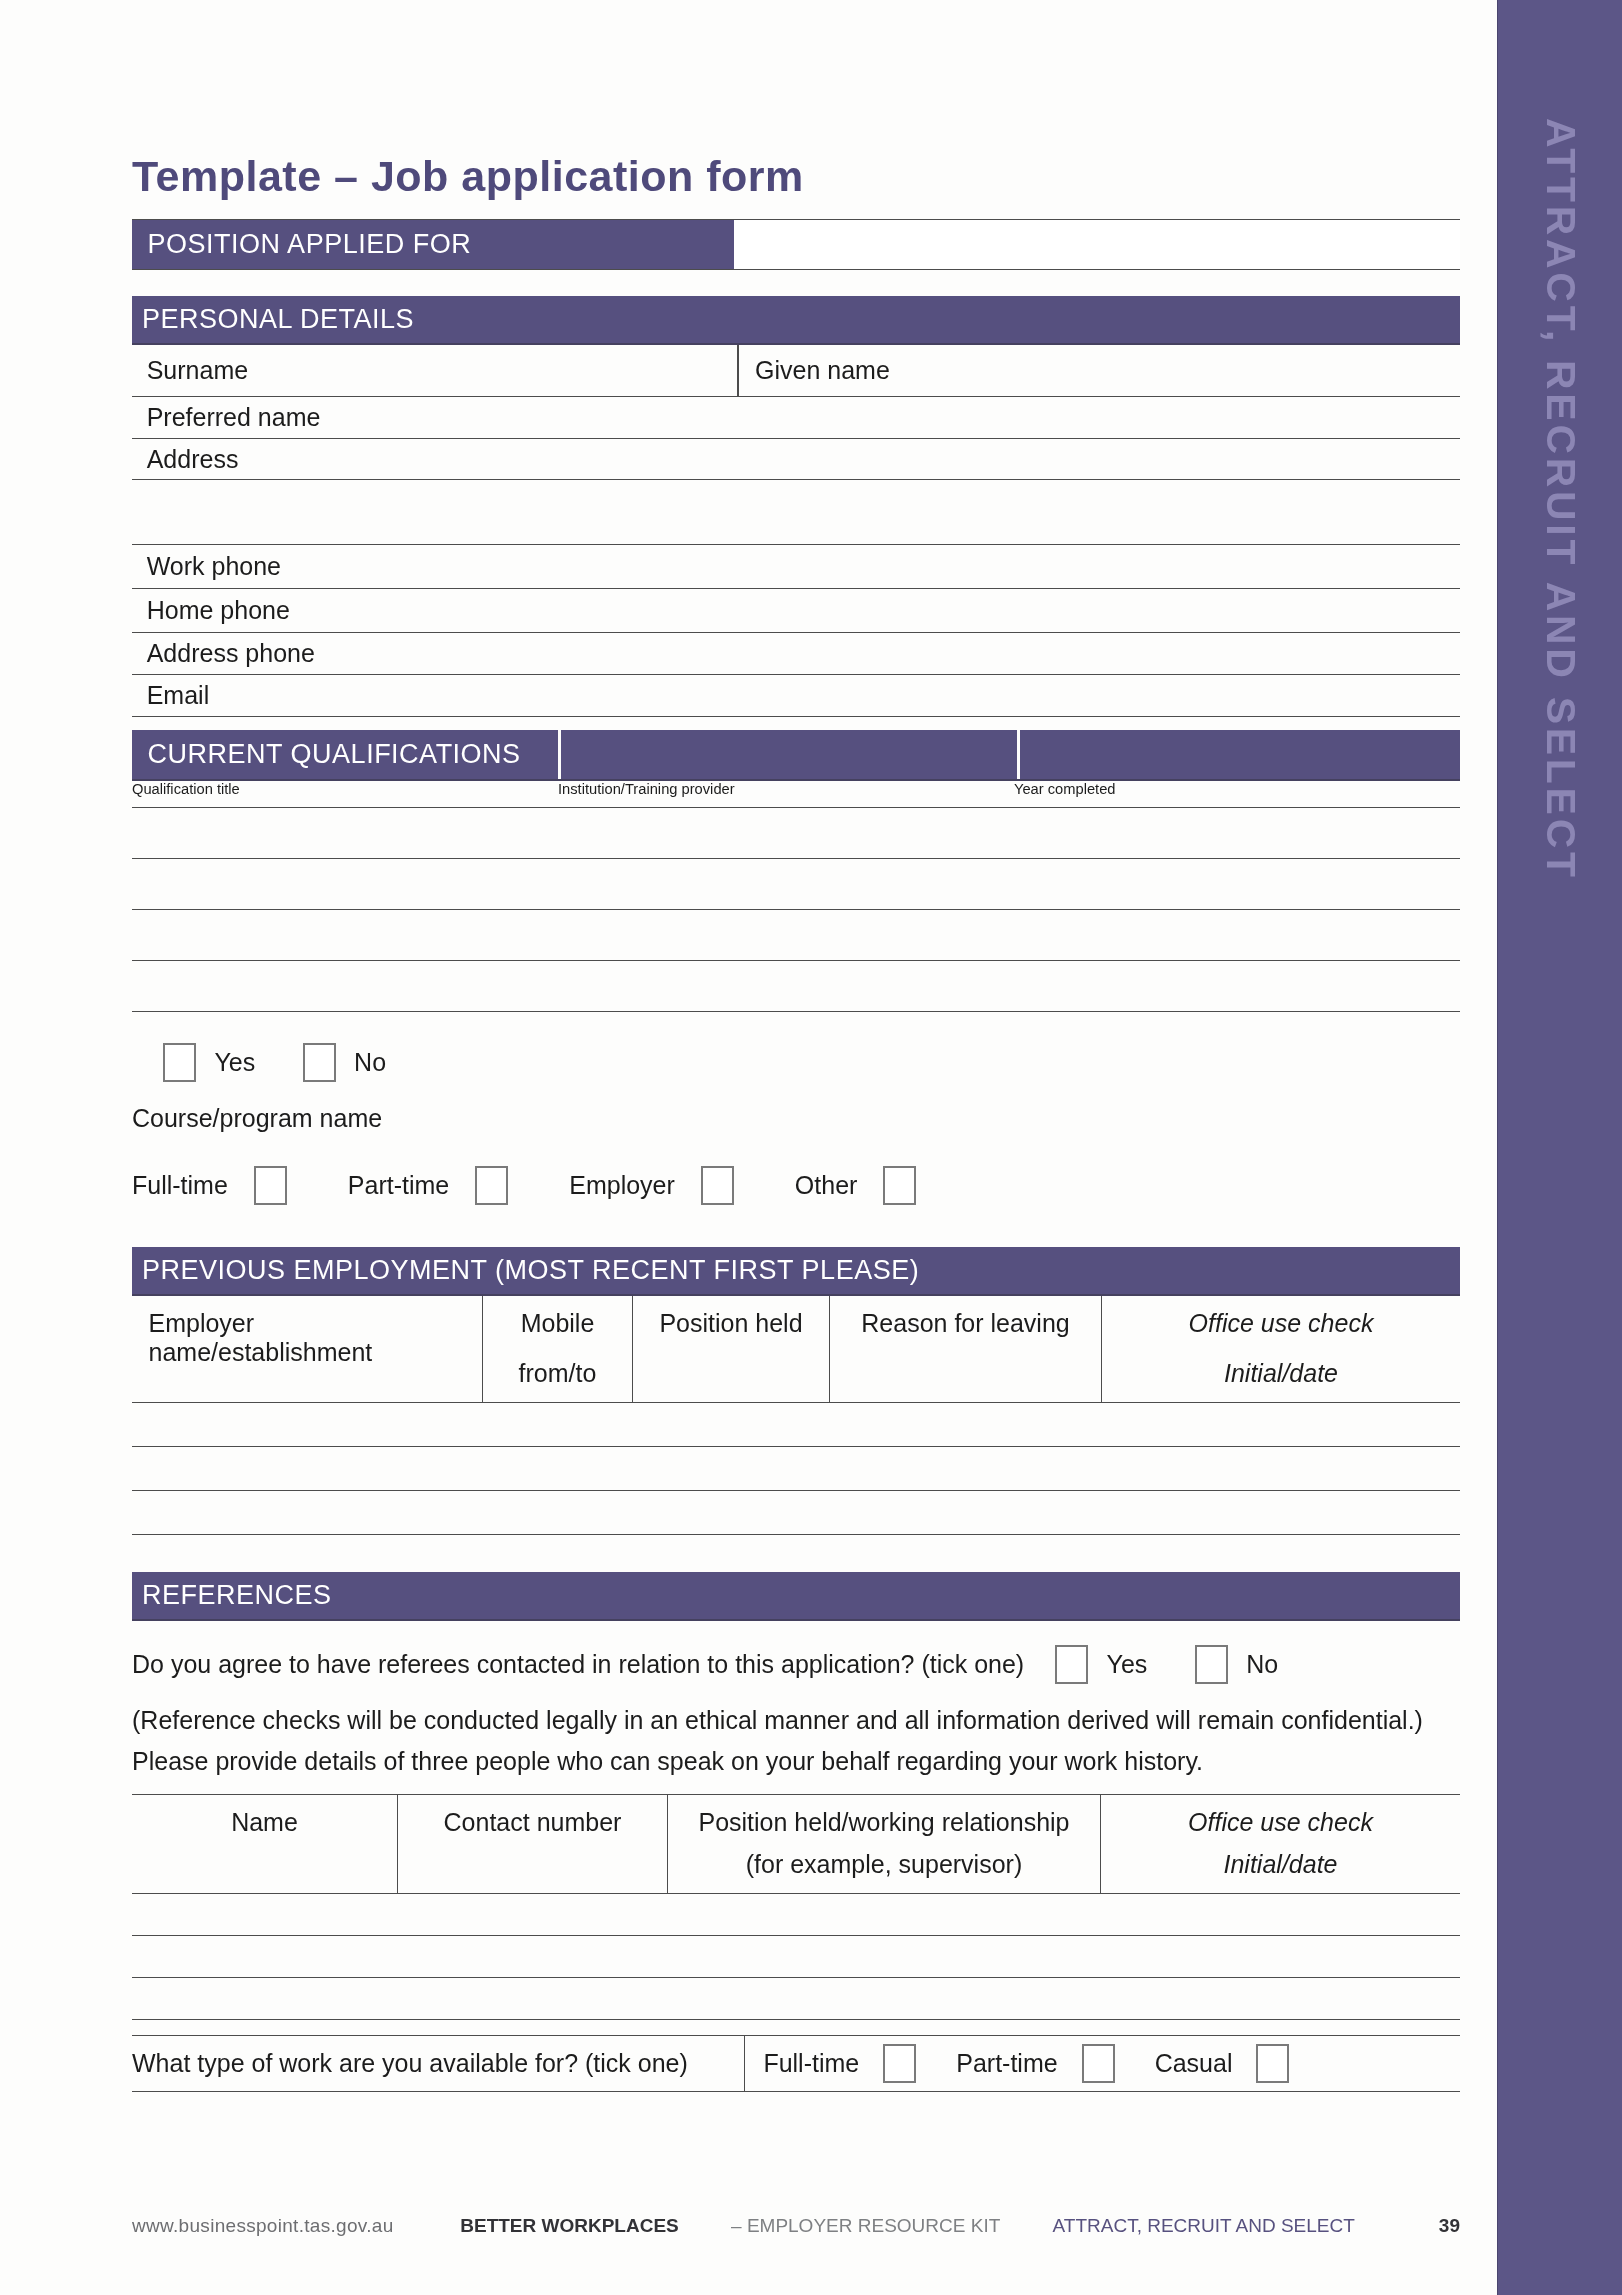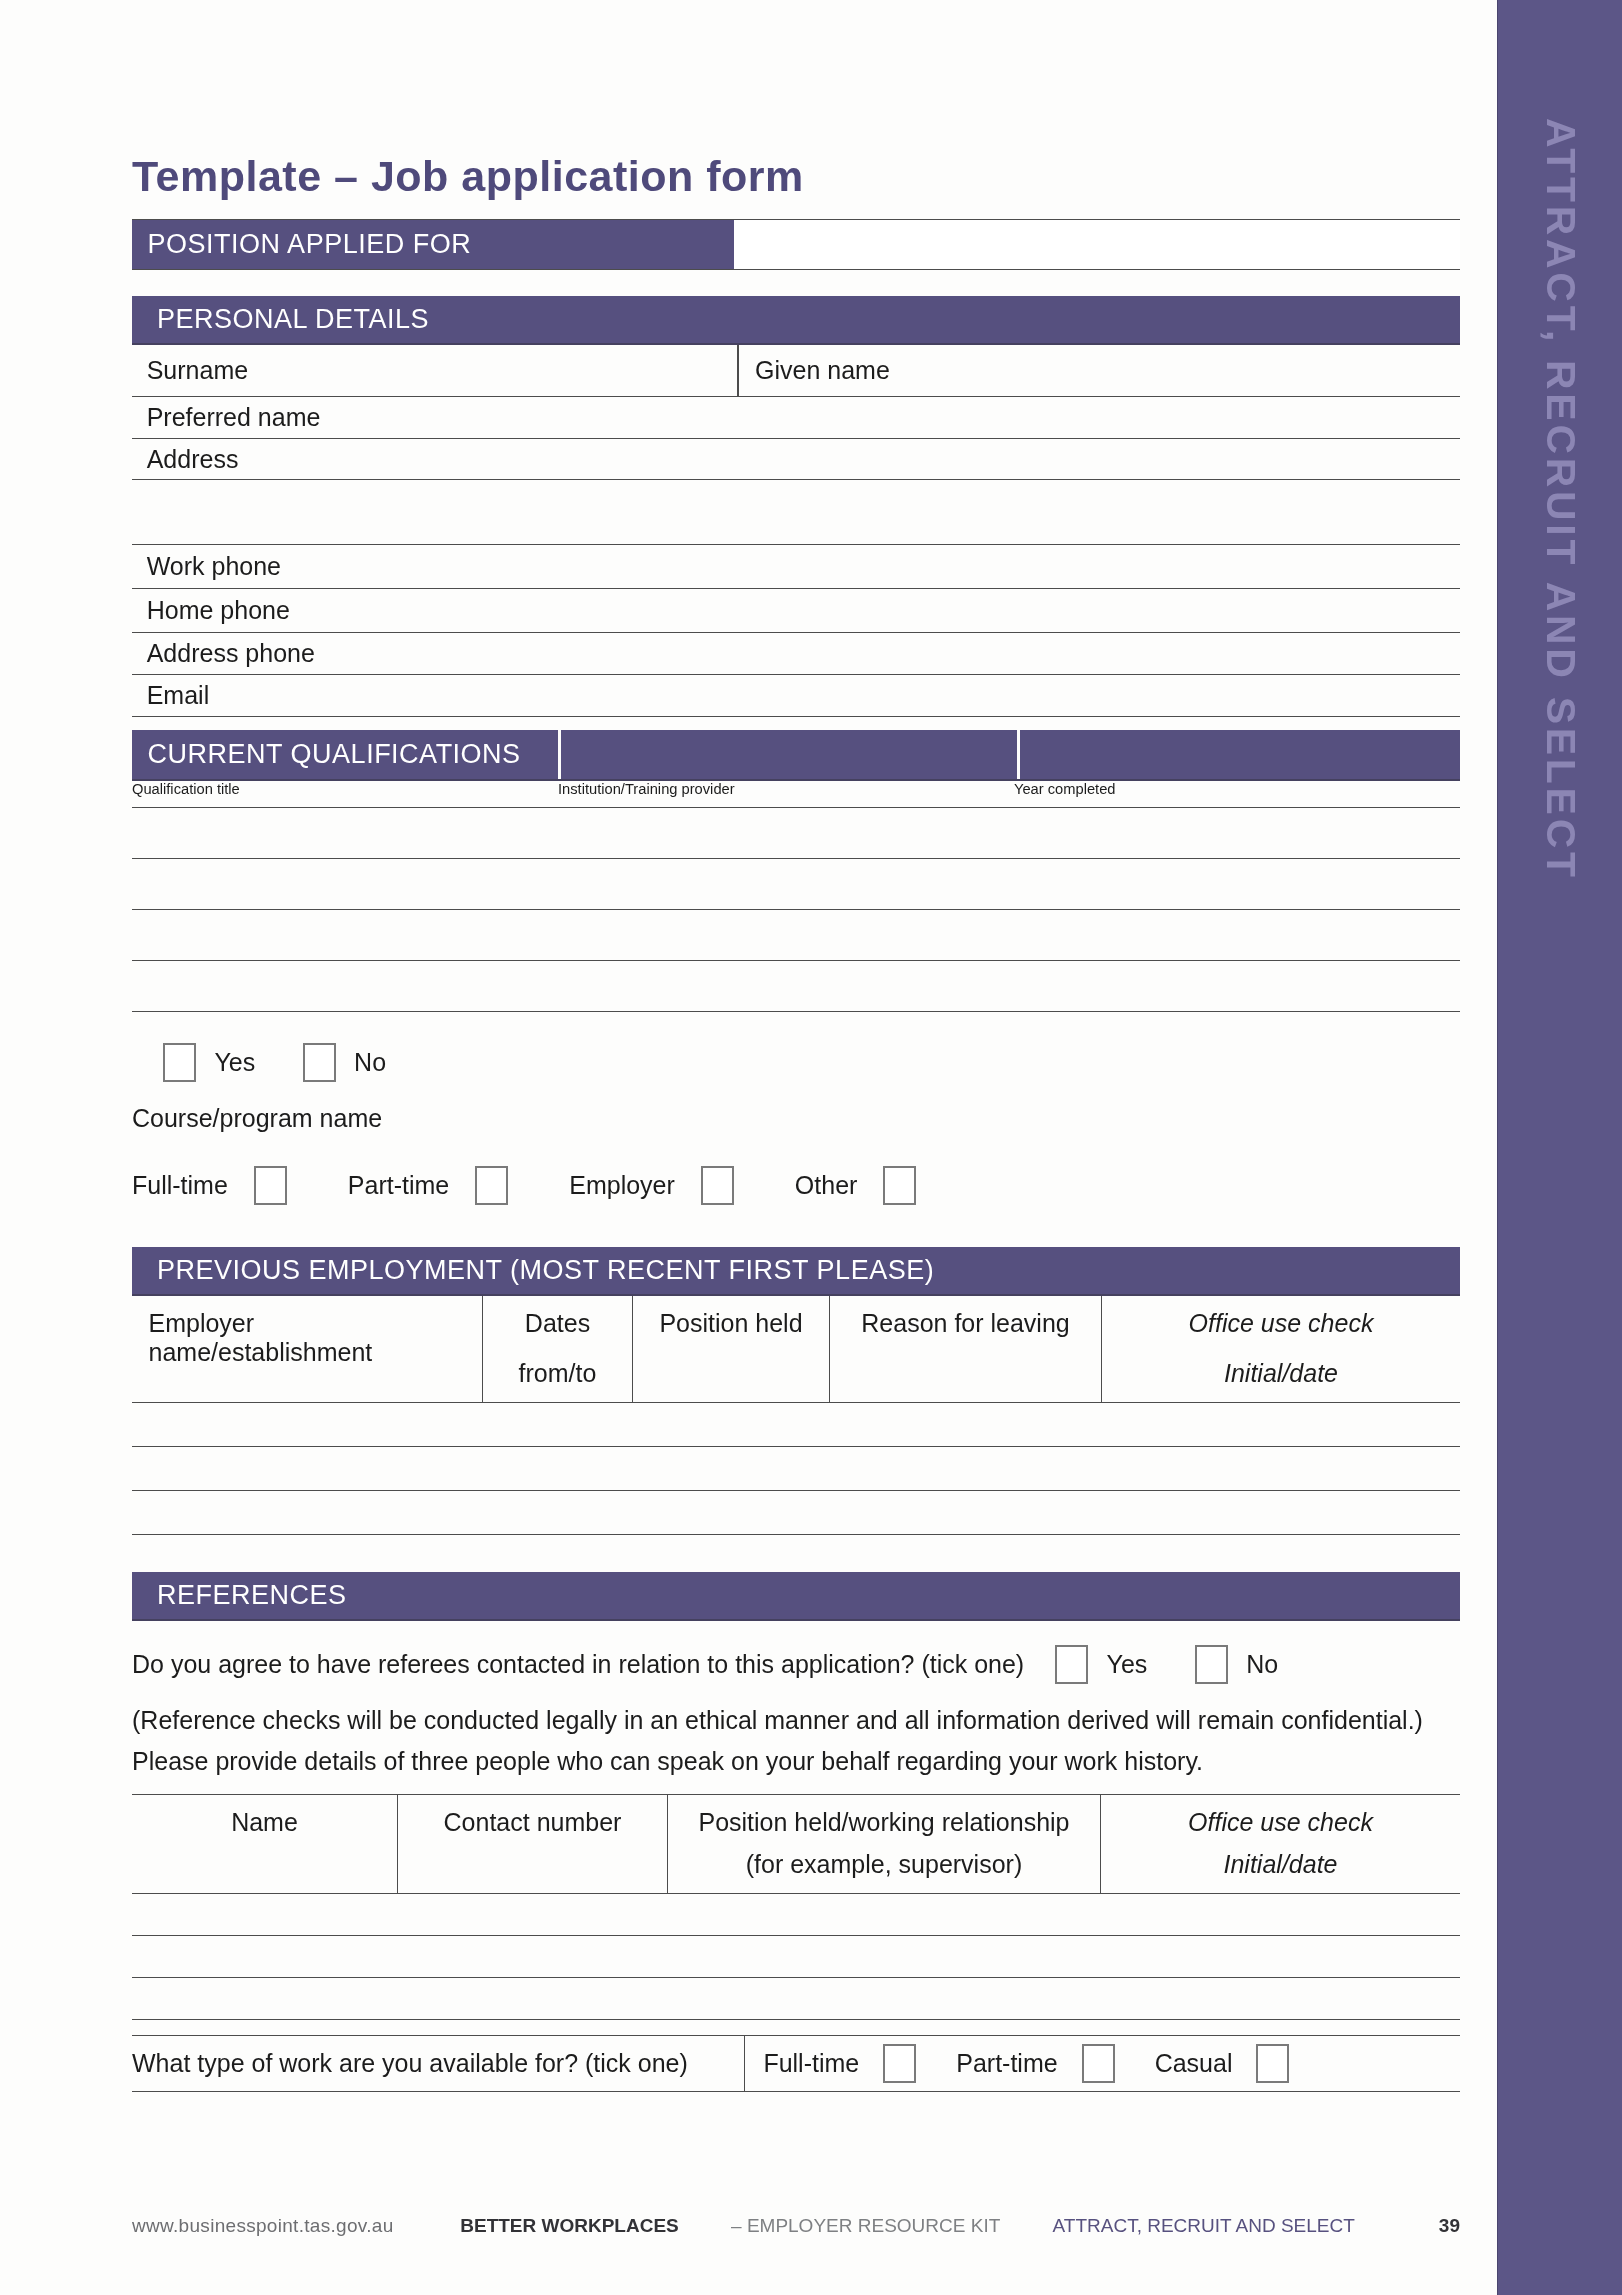--- a/index.html
+++ b/index.html
@@ -12,21 +12,21 @@
   .sideband .vtext {
     writing-mode:vertical-rl; display:block; margin:118px auto 0 auto;
     font-size:41px; letter-spacing:3.7px; color:#8c86b4; font-weight:bold; white-space:nowrap;
   }
 
   .content { position:absolute; left:132px; top:0; width:1328px; }
 
   .doc-title { margin-top:152px; font-size:43px; font-weight:bold; color:#4f4a7b; letter-spacing:0.5px; }
 
   .bar { background:#56507f; color:#ffffff; font-size:27px; display:flex; align-items:center;
-         padding-left:25px; height:49px; border-bottom:2.8px solid #45415f; letter-spacing:0.5px; }
+         padding-left:10px; height:49px; border-bottom:2.8px solid #45415f; letter-spacing:0.5px; }
 
   
   .pos-row { margin-top:18.4px; height:51px; border-top:1.8px solid #4c4c4c; border-bottom:1.8px solid #4c4c4c; display:flex; }
   .pos-purple { width:602px; background:#56507f; color:#fff; font-size:27px; display:flex; align-items:center; padding-left:15.6px; letter-spacing:0.5px; }
   .pos-input { flex:1; background:#fff; }
 
   .sec-gap { margin-top:26px; }
 
   
   .prow { position:relative; display:flex; align-items:center; border-bottom:1.8px solid #4c4c4c; font-size:25px; padding-left:14.7px; }
@@ -193,21 +193,21 @@
     </div>
 
     <div class="bar" style="margin-top:42px;">PREVIOUS EMPLOYMENT (MOST RECENT FIRST PLEASE)</div>
 
     <div class="trow emp-cols emp-head">
       <div class="thead-cell left-al">
         <span>Employer name/establishment</span>
         <span></span>
       </div>
       <div class="thead-cell">
-        <span>Dates</span>
+        <span>Mobile</span>
         <span>from/to</span>
       </div>
       <div class="thead-cell">
         <span>Position held</span>
         <span></span>
       </div>
       <div class="thead-cell">
         <span>Reason for leaving</span>
         <span></span>
       </div>

